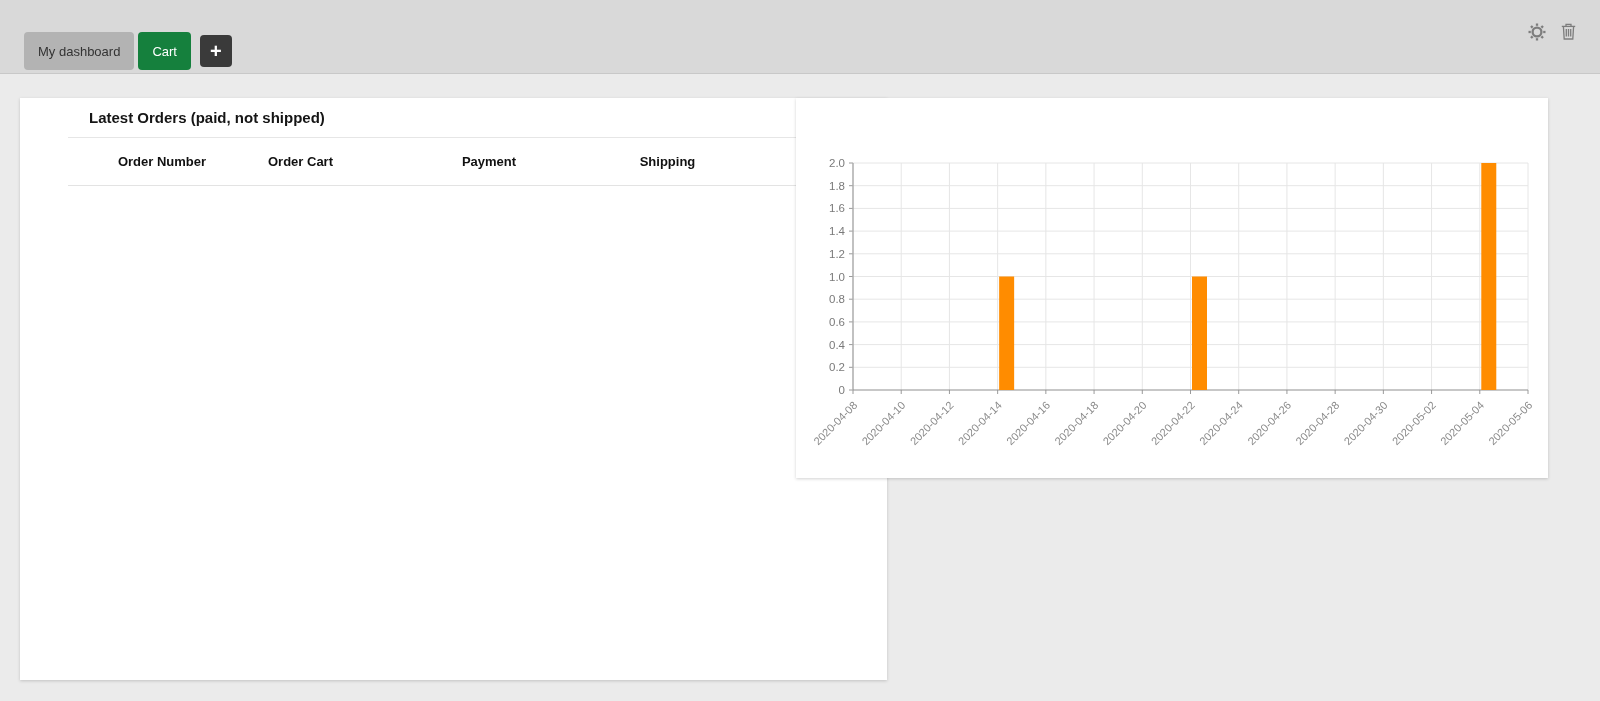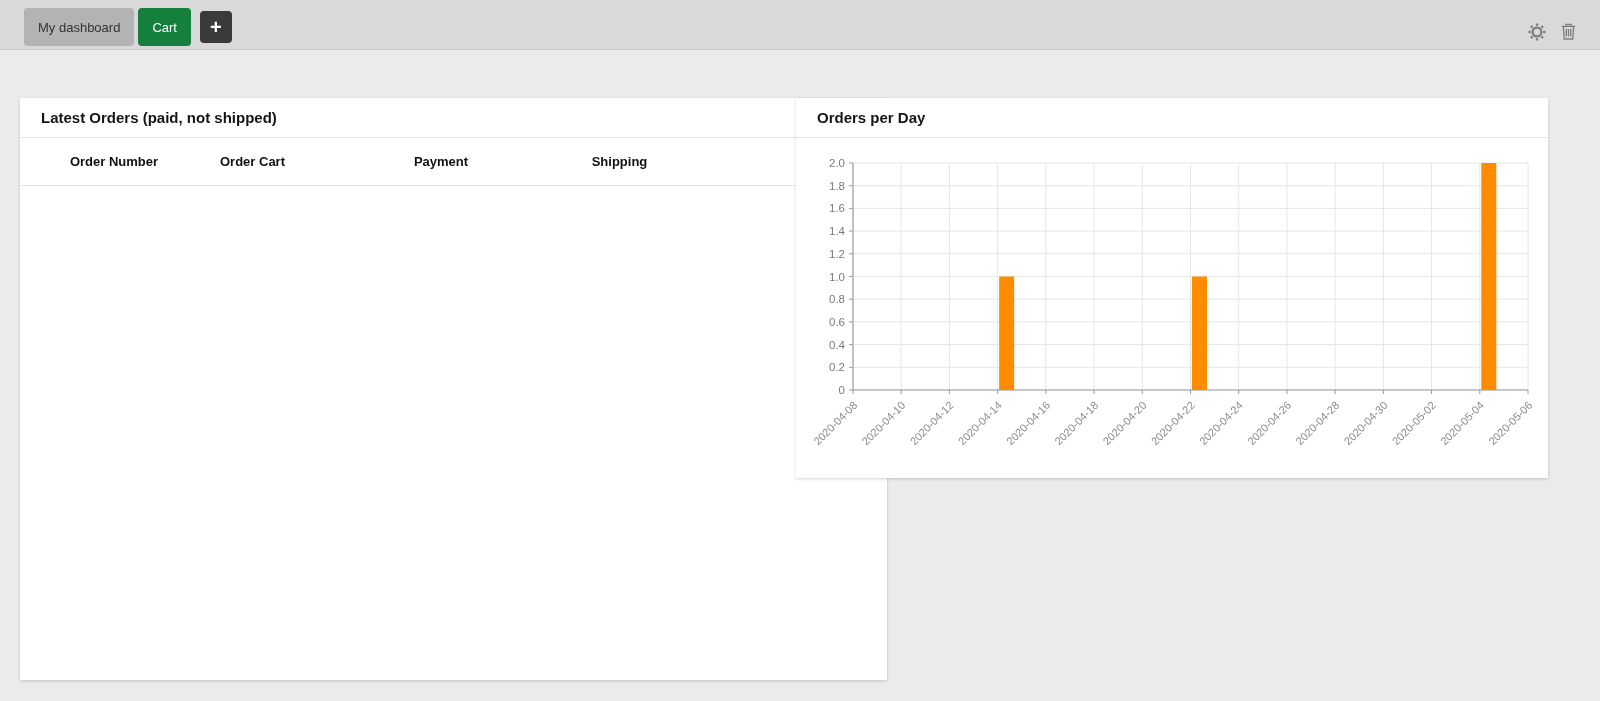--- a/index.html
+++ b/index.html
@@ -5,21 +5,21 @@
   * { margin: 0; padding: 0; box-sizing: border-box; }
   html, body { width: 1600px; height: 701px; overflow: hidden; }
   body {
     background: #ebebeb;
     font-family: "Liberation Sans", sans-serif;
     position: relative;
   }
 
   
   .topbar {
-    position: absolute; left: 0; top: 0; width: 1600px; height: 50px;
+    position: absolute; left: 0; top: 0; width: 1600px; height: 74px;
     background: #d9d9d9;
     border-bottom: 1px solid #c8c8c8;
   }
   .tabs {
     position: absolute; left: 24px; bottom: 3px;
     display: flex; align-items: flex-end;
   }
   .tab {
     height: 38px; border-radius: 4px;
     display: flex; align-items: center;
@@ -38,21 +38,21 @@
     position: absolute; right: 24px; top: 0; height: 66px;
     display: flex; align-items: center; gap: 15px;
   }
   .icon-btn { background: none; border: none; cursor: pointer; display: flex; padding: 0; }
 
   
   .panel {
     position: absolute; background: #fff;
     box-shadow: 0 1px 3px rgba(0,0,0,0.18);
   }
-  .panel-left { left: 20px; top: 98px; width: 867px; height: 582px; }
+  .panel-left { left: 20px; top: 98px; width: 867px; height: 582px; padding-left: 48px; }
   .panel-right { left: 796px; top: 98px; width: 752px; height: 380px; }
   .panel-header {
     height: 40px; line-height: 40px; padding: 0 21px;
     font-size: 15px; font-weight: bold; color: #151515;
     border-bottom: 1px solid #e6e6e6;
   }
 
   
   table.orders { width: 100%; border-collapse: collapse; table-layout: fixed; }
   table.orders th, table.orders td {
@@ -149,21 +149,20 @@
         <th>Shipping</th>
         <th></th>
       </tr>
     </thead>
     <tbody>
     </tbody>
   </table>
 </div>
 
 <div class="panel panel-right">
-  <div class="panel-header">Orders per Day</div>
   <div class="chart-wrap">
     <svg width="752" height="339" viewBox="0 0 752 339">
         <line x1="53" y1="251" x2="57" y2="251" stroke="#9a9a9a" stroke-width="1"></line>
         <text x="49" y="255" text-anchor="end" fill="#7a7a7a" font-size="11.5">0</text>
         <line x1="57" y1="228.3" x2="732" y2="228.3" stroke="#e6e6e6" stroke-width="1"></line>
         <line x1="53" y1="228.3" x2="57" y2="228.3" stroke="#9a9a9a" stroke-width="1"></line>
         <text x="49" y="232.3" text-anchor="end" fill="#7a7a7a" font-size="11.5">0.2</text>
         <line x1="57" y1="205.6" x2="732" y2="205.6" stroke="#e6e6e6" stroke-width="1"></line>
         <line x1="53" y1="205.6" x2="57" y2="205.6" stroke="#9a9a9a" stroke-width="1"></line>
         <text x="49" y="209.6" text-anchor="end" fill="#7a7a7a" font-size="11.5">0.4</text>

